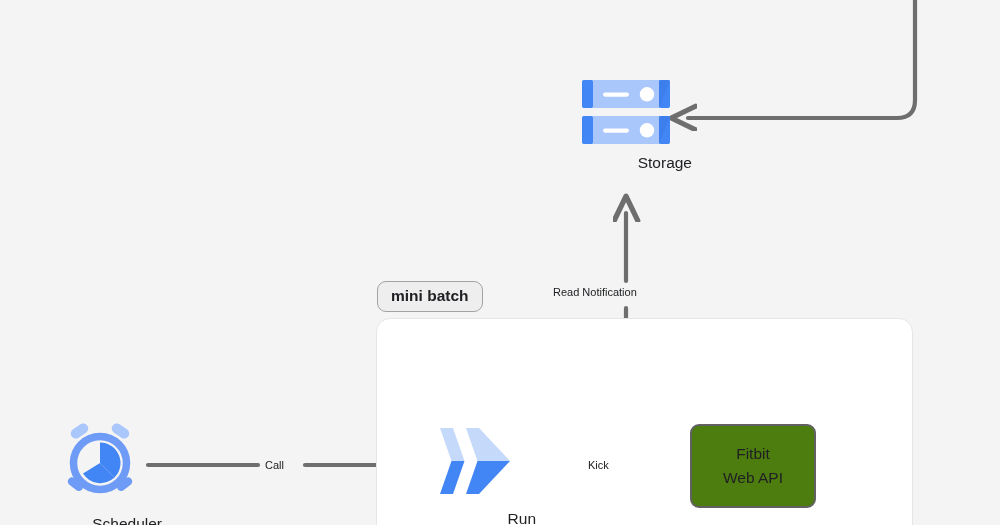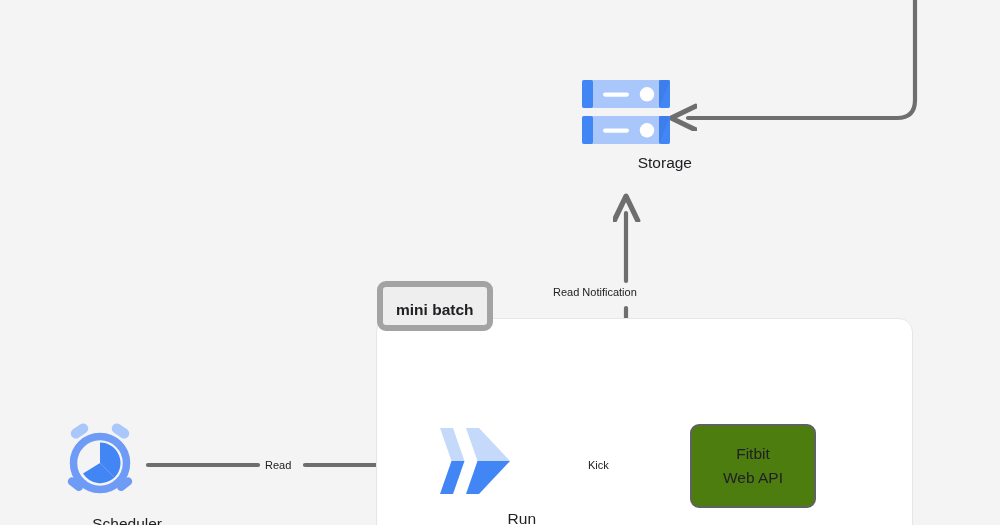--- a/index.html
+++ b/index.html
@@ -47,23 +47,23 @@
     background: #ffffff;
     border: 1px solid #e6e6e6;
     border-radius: 14px;
     box-sizing: border-box;
   }
   #group-mini-batch-chip {
     position: absolute;
     left: 377px;
     top: 281px;
     background: #eeeeee;
-    border: 6px solid #a3a3a3;
+    border: 1px solid #a3a3a3;
     border-radius: 9px;
-    padding: 14px 13px 6px 13px;
+    padding: 5px 13px 6px 13px;
     font-size: 15.5px;
     font-weight: bold;
     color: #202124;
     line-height: 18px;
     box-sizing: border-box;
   }
   
   #node-storage {
     left: 560px;
     top: 78px;
@@ -240,17 +240,17 @@
       </svg>
     </div>
     <div class="node-label">Run</div>
   </div>
 
   <div class="node" id="node-fitbit">
     <div class="box-line">Fitbit</div>
     <div class="box-line">Web API</div>
   </div>
 
-  <div class="edge-label" id="edge-label-kick">Read</div>
+  <div class="edge-label" id="edge-label-kick">Call</div>
   <div class="edge-label" id="edge-label-call">Kick</div>
   <div class="edge-label" id="edge-label-read">Read Notification</div>
 
 </div>
 
 </body></html>

